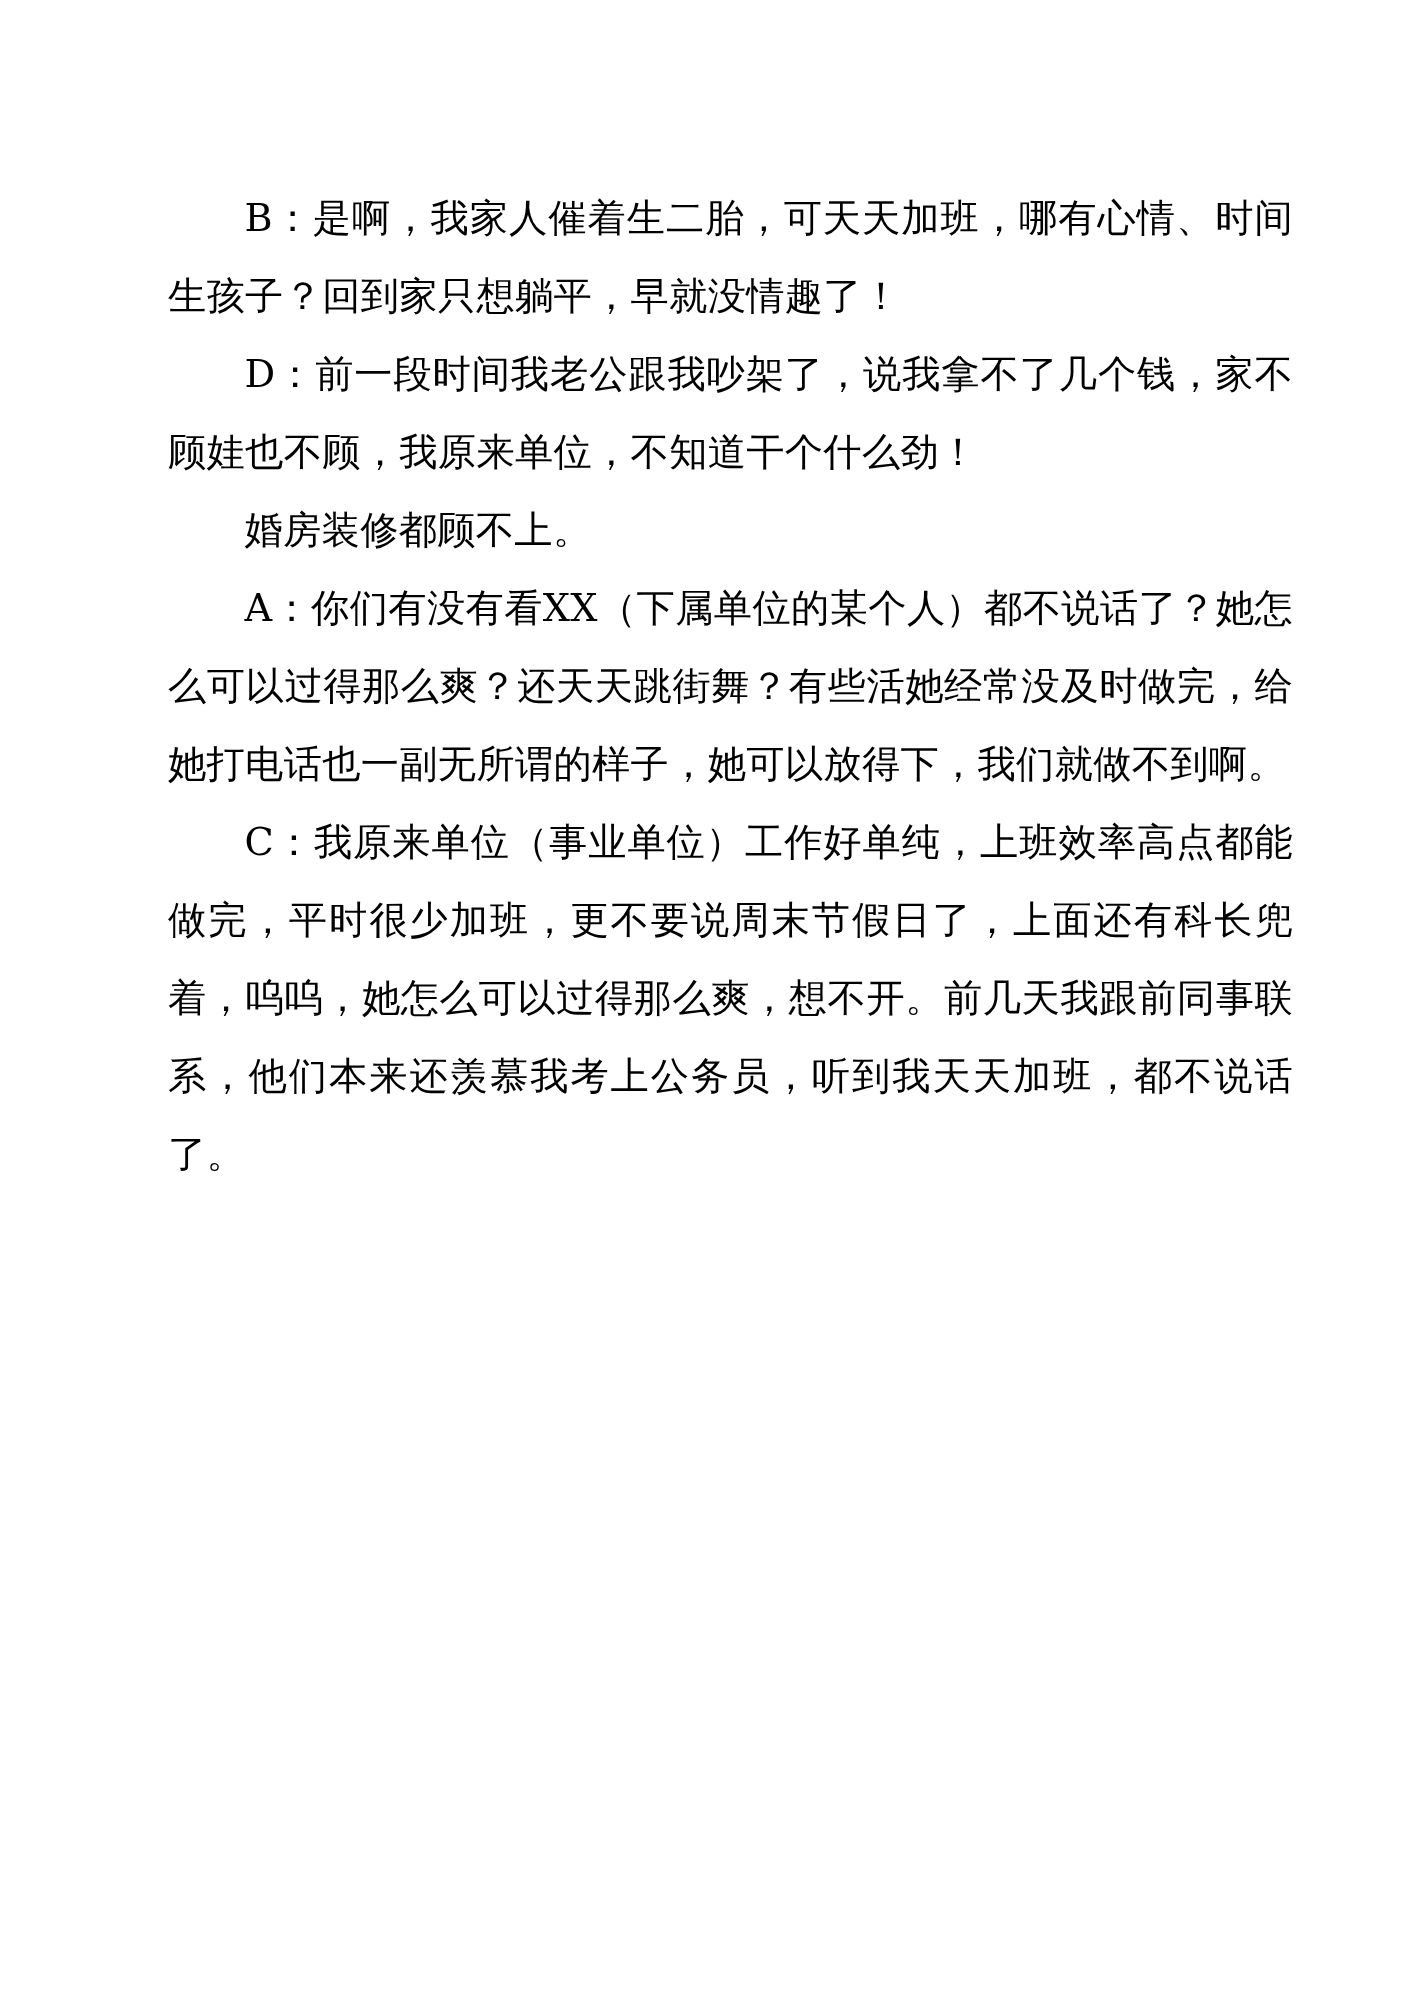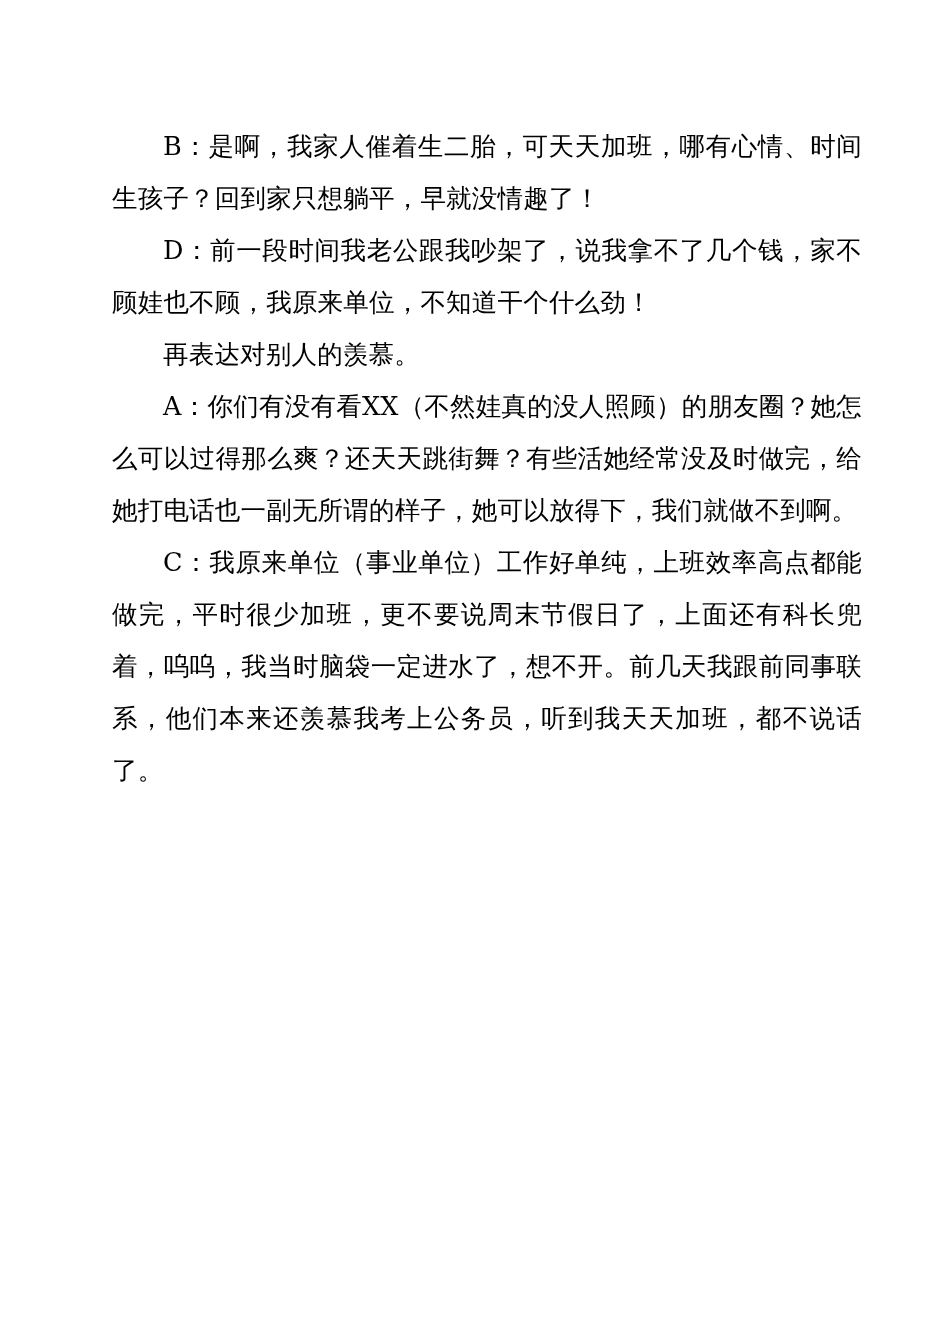--- a/index.html
+++ b/index.html
@@ -35,17 +35,17 @@
     word-break: break-all;
   }
 </style>
 </head>
 <body>
 
 <div class="page">
   <div class="doc-body">
     <p class="para">B：是啊，我家人催着生二胎，可天天加班，哪有心情、时间生孩子？回到家只想躺平，早就没情趣了！</p>
     <p class="para">D：前一段时间我老公跟我吵架了，说我拿不了几个钱，家不顾娃也不顾，我原来单位，不知道干个什么劲！</p>
-    <p class="para">再表达对别人的羡慕。</p>
-    <p class="para">A：你们有没有看XX（不然娃真的没人照顾）的朋友圈？她怎么可以过得那么爽？还天天跳街舞？有些活她经常没及时做完，给她打电话也一副无所谓的样子，她可以放得下，我们就做不到啊。</p>
-    <p class="para">C：我原来单位（事业单位）工作好单纯，上班效率高点都能做完，平时很少加班，更不要说周末节假日了，上面还有科长兜着，呜呜，我当时脑袋一定进水了，想不开。前几天我跟前同事联系，他们本来还羡慕我考上公务员，听到我天天加班，都不说话了。</p>
+    <p class="para">婚房装修都顾不上。</p>
+    <p class="para">A：你们有没有看XX（下属单位的某个人）都不说话了？她怎么可以过得那么爽？还天天跳街舞？有些活她经常没及时做完，给她打电话也一副无所谓的样子，她可以放得下，我们就做不到啊。</p>
+    <p class="para">C：我原来单位（事业单位）工作好单纯，上班效率高点都能做完，平时很少加班，更不要说周末节假日了，上面还有科长兜着，呜呜，她怎么可以过得那么爽，想不开。前几天我跟前同事联系，他们本来还羡慕我考上公务员，听到我天天加班，都不说话了。</p>
   </div>
 </div>
 
 </body></html>

